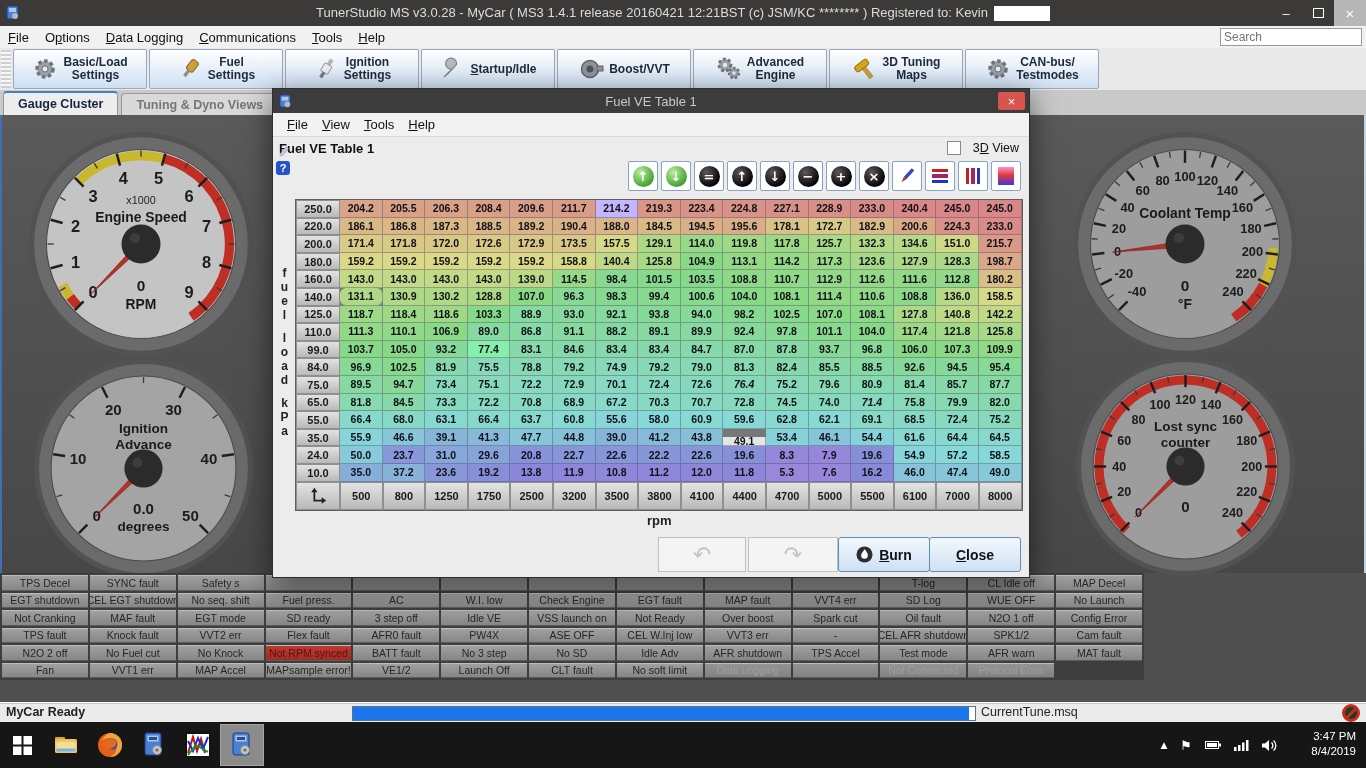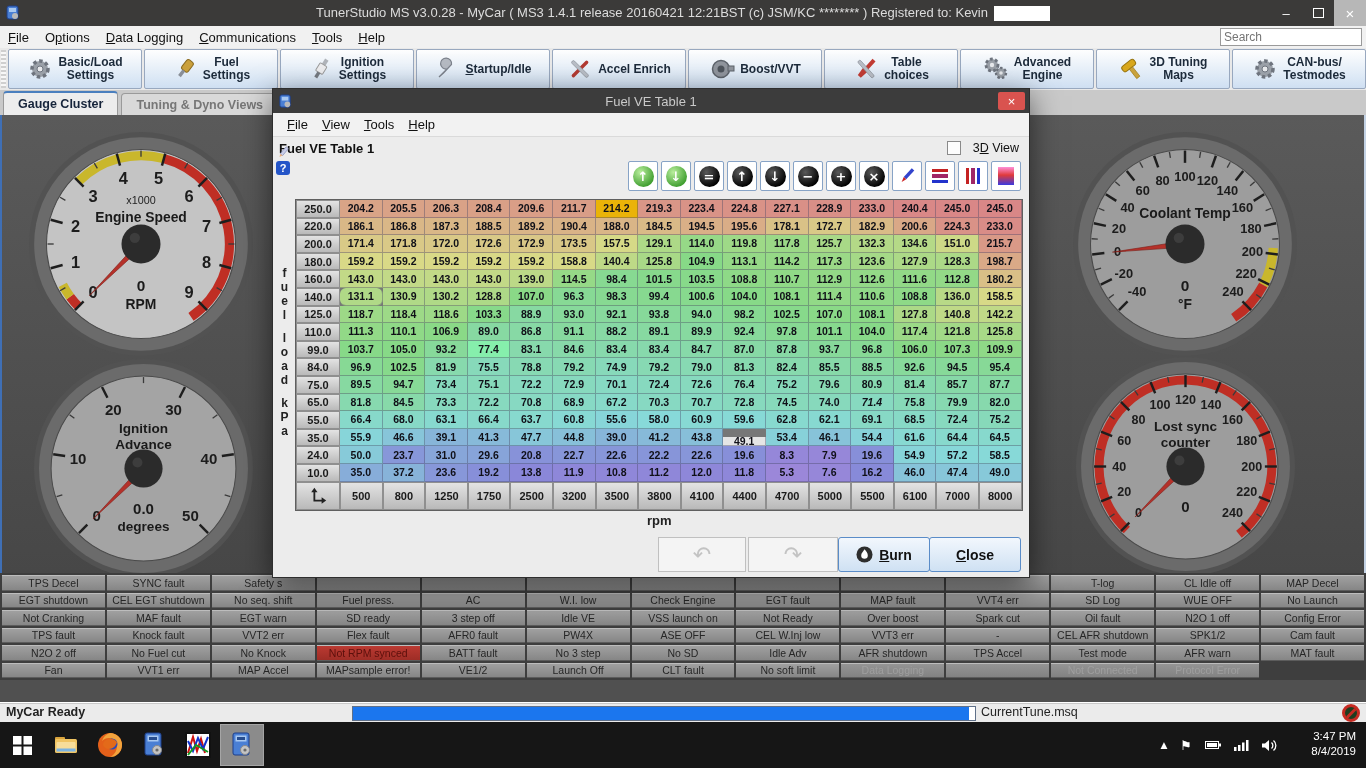--- a/index.html
+++ b/index.html
@@ -68,21 +68,21 @@
   .acell{display:flex;align-items:center;justify-content:center;font-size:11px;font-weight:bold;color:#1a1a1a;background:linear-gradient(180deg,#e3e3e3,#b9b9b9);border:1px solid #8f8f8f;}
   .corner svg{display:block;}
   #rpmlabel{position:absolute;left:374px;top:424px;font-size:13px;font-weight:bold;color:#222;}
   
   .dbtn{position:absolute;top:448px;height:33px;display:flex;align-items:center;justify-content:center;font-size:14px;}
   #btn-undo{left:385px;width:86px;background:#f4f4f4;border:1px solid #c0c0c0;color:#c3c3c3;font-size:22px;font-family:"DejaVu Sans",sans-serif;}
   #btn-redo{left:475px;width:88px;background:#f4f4f4;border:1px solid #c0c0c0;color:#c3c3c3;font-size:22px;font-family:"DejaVu Sans",sans-serif;}
   #btn-burn{left:565px;width:90px;background:linear-gradient(180deg,#f2f7fd,#cfe1f3);border:1.5px solid #5a8cc8;border-radius:3px;font-weight:bold;color:#111;gap:6px;}
   #btn-close{left:656px;width:90px;background:linear-gradient(180deg,#f2f7fd,#cfe1f3);border:1.5px solid #5a8cc8;border-radius:3px;font-weight:bold;color:#111;}
   
-  #indicators{position:absolute;left:0;top:573px;width:1366px;height:107px;background:#3e3e3e;display:grid;grid-template-columns:repeat(13,1fr);grid-template-rows:repeat(6,1fr);gap:2px;padding:2px;box-sizing:border-box;}
+  #indicators{position:absolute;left:0;top:573px;width:1144px;height:107px;background:#3e3e3e;display:grid;grid-template-columns:repeat(13,1fr);grid-template-rows:repeat(6,1fr);gap:2px;padding:2px;box-sizing:border-box;}
   .ind{display:flex;align-items:center;justify-content:center;font-size:10.5px;color:#262626;background:linear-gradient(180deg,#a0a0a0,#868686);border-top:1px solid #bdbdbd;border-bottom:1px solid #5c5c5c;overflow:hidden;white-space:nowrap;}
   .ind.alert{background:linear-gradient(180deg,#bb3a32,#9e2d26);color:#5c100c;}
   .ind.dim{color:#9f9f9f;background:linear-gradient(180deg,#949494,#828282);}
   .ind.none{background:transparent;border:none;}
   
   #bottomtabs{position:absolute;left:0;top:680px;width:1366px;height:22px;background:#d2d2d2;display:flex;align-items:flex-end;border-top:1px solid #bdbdbd;}
   .btab{height:19px;margin-left:3px;padding:0 12px;display:flex;align-items:center;font-size:12px;font-weight:bold;color:#555;background:#dcdcdc;border:1px solid #999;border-bottom:none;border-radius:4px 4px 0 0;}
   .btab.active{background:#f6f6f6;color:#14233c;height:20px;}
   .btab.icontab{padding:0 9px;}
   
@@ -184,59 +184,27 @@
               <path d="M5 21 L13 13 a5.5 5.5 0 1 1 4.5-4.5 L9.5 17 z" fill="#b5bac2" stroke="#7c828c" stroke-width="1.2"></path>
             </svg>
           </span>
           <div class="tlab">
             <div><u>S</u>tartup/Idle</div>
           </div>
         </div>
         <div class="tbtn">
           <span class="ticon">
             <svg width="26" height="26" viewBox="0 0 26 26">
-              <g transform="rotate(45 13 13)">
-                <rect x="11.3" y="2" width="3.4" height="22" rx="1.5" fill="#b23a32"></rect>
-              </g>
-              <g transform="rotate(-45 13 13)">
-                <rect x="11.3" y="2" width="3.4" height="22" rx="1.5" fill="#b9bec6" stroke="#848a94" stroke-width="0.6"></rect>
-              </g>
-            </svg>
-          </span>
-          <div class="tlab">
-            <div>Accel Enrich</div>
-          </div>
-        </div>
-        <div class="tbtn">
-          <span class="ticon">
-            <svg width="26" height="26" viewBox="0 0 26 26">
               <circle cx="12" cy="13" r="8.5" fill="#90959d" stroke="#5d636b" stroke-width="1.5"></circle>
               <circle cx="12" cy="13" r="3.5" fill="#4e545c"></circle>
               <rect x="19" y="10" width="6" height="5" fill="#90959d" stroke="#5d636b"></rect>
             </svg>
           </span>
           <div class="tlab">
             <div>Boost/VVT</div>
-          </div>
-        </div>
-        <div class="tbtn">
-          <span class="ticon">
-            <svg width="26" height="26" viewBox="0 0 26 26">
-              <g transform="rotate(42 13 13)">
-                <rect x="11" y="1" width="4" height="13" fill="#c23c34"></rect>
-                <path d="M10 14 h6 l-1 9 h-4z" fill="#c23c34"></path>
-              </g>
-              <g transform="rotate(-42 13 13)">
-                <rect x="11.3" y="2" width="3.4" height="22" rx="1.5" fill="#b9bec6" stroke="#848a94" stroke-width="0.6"></rect>
-              </g>
-            </svg>
-          </span>
-          <div class="tlab">
-            <div>Table</div>
-            <div>choices</div>
           </div>
         </div>
         <div class="tbtn">
           <span class="ticon">
             <svg width="26" height="26" viewBox="0 0 26 26">
               <circle cx="9" cy="9" r="6" fill="#9aa0a8" stroke="#6e747e" stroke-width="2.8" stroke-dasharray="2.8 2.3"></circle>
               <circle cx="9" cy="9" r="2.2" fill="#e7e9ec"></circle>
               <circle cx="18" cy="17" r="5" fill="#9aa0a8" stroke="#6e747e" stroke-width="2.4" stroke-dasharray="2.4 2"></circle>
               <circle cx="18" cy="17" r="1.8" fill="#e7e9ec"></circle>
             </svg>
@@ -568,21 +536,21 @@
         <div>a</div>
       </div>
     <div id="ve-grid">
         <div class="acell">250.0</div>
         <div class="vcell" style="background: rgb(217, 164, 135);">204.2</div>
         <div class="vcell" style="background: rgb(217, 162, 135);">205.5</div>
         <div class="vcell" style="background: rgb(217, 162, 135);">206.3</div>
         <div class="vcell" style="background: rgb(217, 160, 135);">208.4</div>
         <div class="vcell" style="background: rgb(217, 158, 135);">209.6</div>
         <div class="vcell" style="background: rgb(217, 157, 135);">211.7</div>
-        <div class="vcell" style="background: #eab308;">214.2</div>
+        <div class="vcell" style="background: #c4b5fd;">214.2</div>
         <div class="vcell" style="background: rgb(217, 150, 135);">219.3</div>
         <div class="vcell" style="background: rgb(217, 147, 135);">223.4</div>
         <div class="vcell" style="background: rgb(217, 146, 135);">224.8</div>
         <div class="vcell" style="background: rgb(217, 144, 135);">227.1</div>
         <div class="vcell" style="background: rgb(217, 143, 135);">228.9</div>
         <div class="vcell" style="background: rgb(217, 140, 135);">233.0</div>
         <div class="vcell" style="background: rgb(217, 136, 135);">240.4</div>
         <div class="vcell" style="background: rgb(217, 135, 135);">245.0</div>
         <div class="vcell" style="background: rgb(217, 135, 135);">245.0</div>
         <div class="acell">220.0</div>
@@ -741,21 +709,21 @@
         <div class="acell">75.0</div>
         <div class="vcell" style="background: rgb(135, 217, 161);">89.5</div>
         <div class="vcell" style="background: rgb(135, 217, 151);">94.7</div>
         <div class="vcell" style="background: rgb(135, 217, 188);">73.4</div>
         <div class="vcell" style="background: rgb(135, 217, 186);">75.1</div>
         <div class="vcell" style="background: rgb(135, 217, 191);">72.2</div>
         <div class="vcell" style="background: rgb(135, 217, 190);">72.9</div>
         <div class="vcell" style="background: rgb(135, 217, 195);">70.1</div>
         <div class="vcell" style="background: rgb(135, 217, 191);">72.4</div>
         <div class="vcell" style="background: rgb(135, 217, 190);">72.6</div>
-        <div class="vcell" style="background: rgb(135, 217, 184);">76.4</div>
+        <div class="vcell" style="background: rgb(135, 217, 184); font-style: italic;">76.4</div>
         <div class="vcell" style="background: rgb(135, 217, 186);">75.2</div>
         <div class="vcell" style="background: rgb(135, 217, 177);">79.6</div>
         <div class="vcell" style="background: rgb(135, 217, 176);">80.9</div>
         <div class="vcell" style="background: rgb(135, 217, 175);">81.4</div>
         <div class="vcell" style="background: rgb(135, 217, 168);">85.7</div>
         <div class="vcell" style="background: rgb(135, 217, 164);">87.7</div>
         <div class="acell">65.0</div>
         <div class="vcell" style="background: rgb(135, 217, 175);">81.8</div>
         <div class="vcell" style="background: rgb(135, 217, 169);">84.5</div>
         <div class="vcell" style="background: rgb(135, 217, 190);">73.3</div>
@@ -901,21 +869,21 @@
       <div class="ind">W.I. low</div>
       <div class="ind">Check Engine</div>
       <div class="ind">EGT fault</div>
       <div class="ind">MAP fault</div>
       <div class="ind">VVT4 err</div>
       <div class="ind">SD Log</div>
       <div class="ind">WUE OFF</div>
       <div class="ind">No Launch</div>
       <div class="ind">Not Cranking</div>
       <div class="ind">MAF fault</div>
-      <div class="ind">EGT warn</div>
+      <div class="ind">EGT mode</div>
       <div class="ind">SD ready</div>
       <div class="ind">3 step off</div>
       <div class="ind">Idle VE</div>
       <div class="ind">VSS launch on</div>
       <div class="ind">Not Ready</div>
       <div class="ind">Over boost</div>
       <div class="ind">Spark cut</div>
       <div class="ind">Oil fault</div>
       <div class="ind">N2O 1 off</div>
       <div class="ind">Config Error</div>

